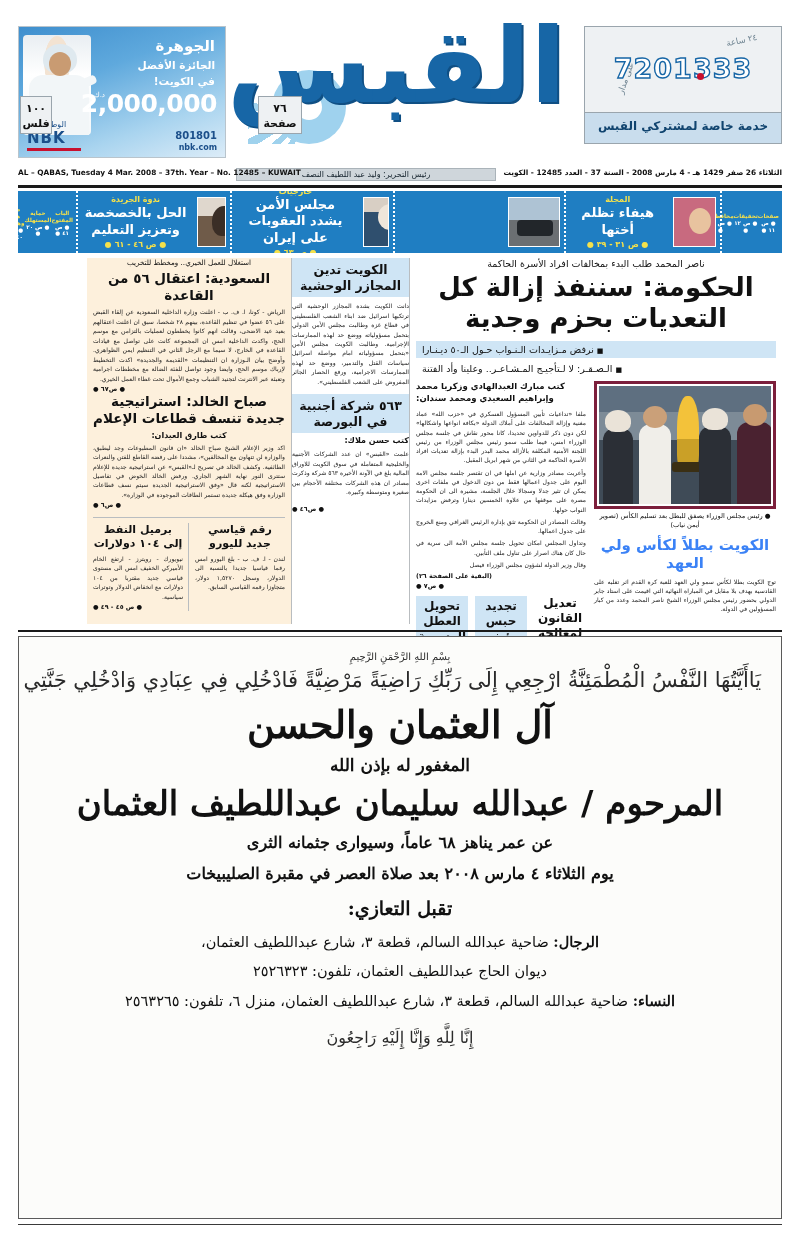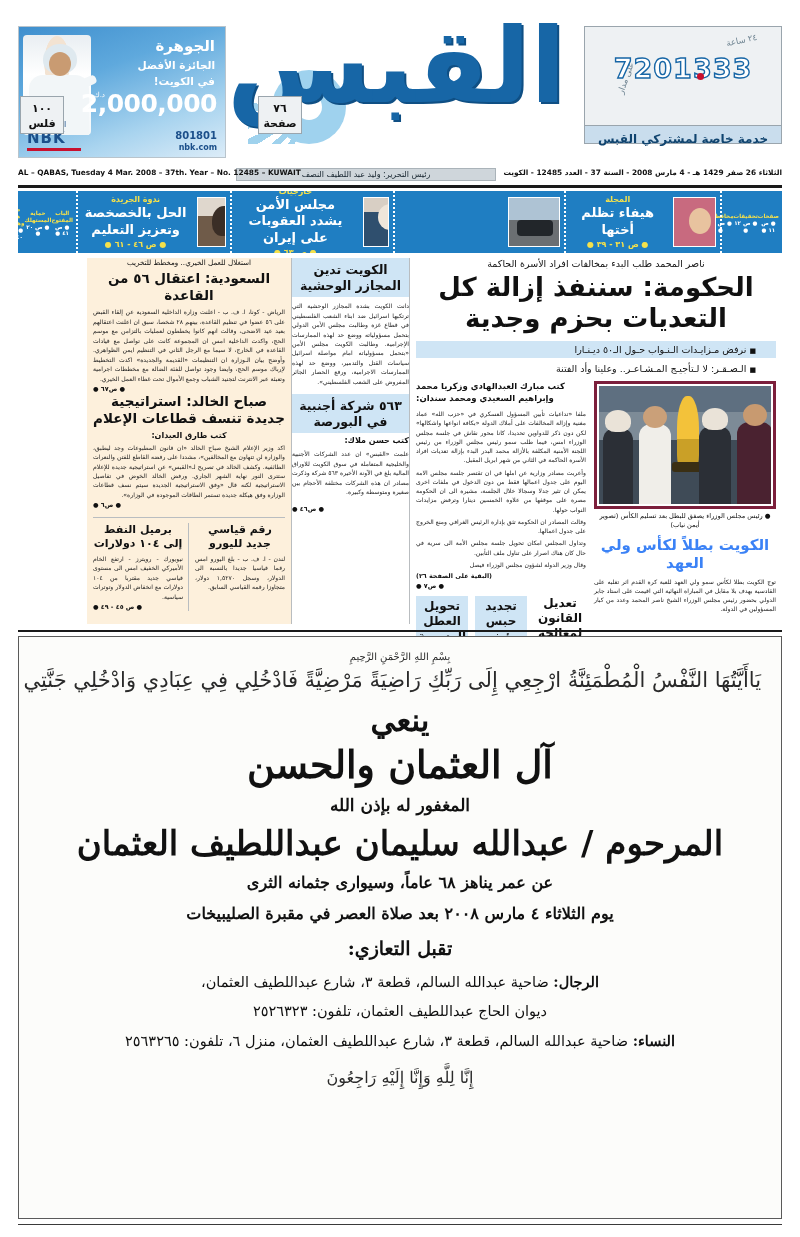--- a/index.html
+++ b/index.html
@@ -62,39 +62,39 @@
     position:absolute; right:0; top:-4px; font-size:104px; line-height:1;
     font-weight:bold; color:#1766a6; font-family:"DejaVu Sans","Liberation Sans",sans-serif;
     text-shadow: 2px 2px 0 #0f4f84;
   }
   .pages-box {
     position:absolute; left:258px; top:96px; width:44px; height:38px;
     border:1px solid #9aa5ad; background:#eef1f3; text-align:center;
     font-size:11px; font-weight:bold; color:#111; padding-top:5px; line-height:1.35;
   }
   .fils-box {
-    position:absolute; left:20px; top:96px; width:44px; height:38px;
+    position:absolute; left:20px; top:96px; width:32px; height:38px;
     border:1px solid #9aa5ad; background:#eef1f3; text-align:center;
     font-size:11px; font-weight:bold; color:#111; padding-top:5px; line-height:1.35;
   }
   .hotline {
     position:absolute; right:18px; top:26px; width:198px; height:118px;
     border:1px solid #9aa5ad; background:#eef1f3;
   }
   .hl-top { position:relative; height:88px; }
   .hl-num {
     position:absolute; left:0; right:0; top:26px; text-align:center;
     font-size:27px; font-weight:bold; color:#ffffff; direction:ltr;
     -webkit-text-stroke:1.4px #1766a6; letter-spacing:1px;
   }
   .hl-dot { position:absolute; left:112px; top:46px; width:7px; height:7px; border-radius:50%; background:#c8102e; }
   .hl-arc { position:absolute; right:24px; top:8px; font-size:8.5px; color:#6f8492; transform:rotate(-12deg); }
   .hl-arc2 { position:absolute; left:24px; top:46px; font-size:8.5px; color:#6f8492; transform:rotate(-70deg); }
   .hl-bar {
-    position:absolute; left:0; right:0; bottom:0; height:18px; background:#c9dded;
+    position:absolute; left:0; right:0; bottom:0; height:31px; background:#c9dded;
     border-top:1px solid #9aa5ad; text-align:center; padding-top:6px;
     font-size:12px; font-weight:bold; color:#10446f;
   }
 
   .editor-line {
     position:absolute; left:236px; top:168px; width:260px; height:13px;
     background:#cfd6db; border:1px solid #aab3b9;
     font-size:8px; color:#14222c; text-align:center; line-height:12px;
   }
   .eng-line {
@@ -139,21 +139,21 @@
   .c-lead { width:372px; padding:0 6px; }
   .c-mid  { width:118px; padding:0 0; border-right:1px solid #b9bdc0; }
   .c-left { width:205px; padding:0 6px; background:#fdf0dc; border-right:1px solid #b9bdc0; }
 
   .kicker { font-size:9.5px; color:#111; text-align:center; margin-bottom:3px; }
   .mainhead {
     font-size:26px; font-weight:bold; color:#111; text-align:center;
     line-height:1.2; margin-bottom:7px; letter-spacing:-0.3px;
   }
   .subhead {
-    font-size:9.5px; color:#111; padding:3px 20px; margin-bottom:2px; text-align:right;
+    font-size:9.5px; color:#111; padding:3px 6px; margin-bottom:2px; text-align:left;
     letter-spacing:1.6px;
   }
   .subhead.hl { background:#cfe5f5; }
   .sq { color:#111; font-size:7px; }
 
   .lead-body { display:flex; direction:rtl; margin-top:4px; }
   .lead-photo-wrap { width:182px; margin-left:8px; }
   .photo-frame { border:3px solid #7c1f3c; background:#fff; padding:2px; }
   .photo {
     height:118px; position:relative; overflow:hidden;
@@ -451,21 +451,20 @@
         </div>
       </div>
     </div>
   </div>
 
   <div class="rule-mid"></div>
 
   <div class="obit">
     <div class="basmala">بِسْمِ اللهِ الرَّحْمَنِ الرَّحِيمِ</div>
     <div class="ayah">يَاأَيَّتُهَا النَّفْسُ الْمُطْمَئِنَّةُ ارْجِعِي إِلَى رَبِّكِ رَاضِيَةً مَرْضِيَّةً فَادْخُلِي فِي عِبَادِي وَادْخُلِي جَنَّتِي</div>
-    <div class="yanaa">ينعي</div>
     <div class="family">آل العثمان والحسن</div>
     <div class="maghfour">المغفور له بإذن الله</div>
     <div class="deceased">المرحوم / عبدالله سليمان عبداللطيف العثمان</div>
     <div class="age">عن عمر يناهز ٦٨ عاماً، وسيوارى جثمانه الثرى</div>
     <div class="burial">يوم الثلاثاء ٤ مارس ٢٠٠٨ بعد صلاة العصر في مقبرة الصليبيخات</div>
     <div class="accept">تقبل التعازي:</div>
     <div class="addr">
       <b>الرجال:</b>
       <span>ضاحية عبدالله السالم، قطعة ٣، شارع عبداللطيف العثمان،</span>
     </div>

